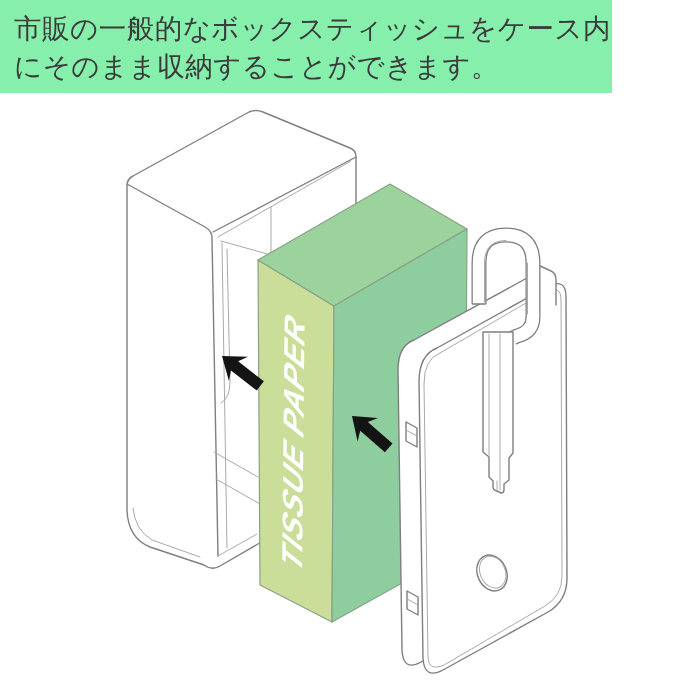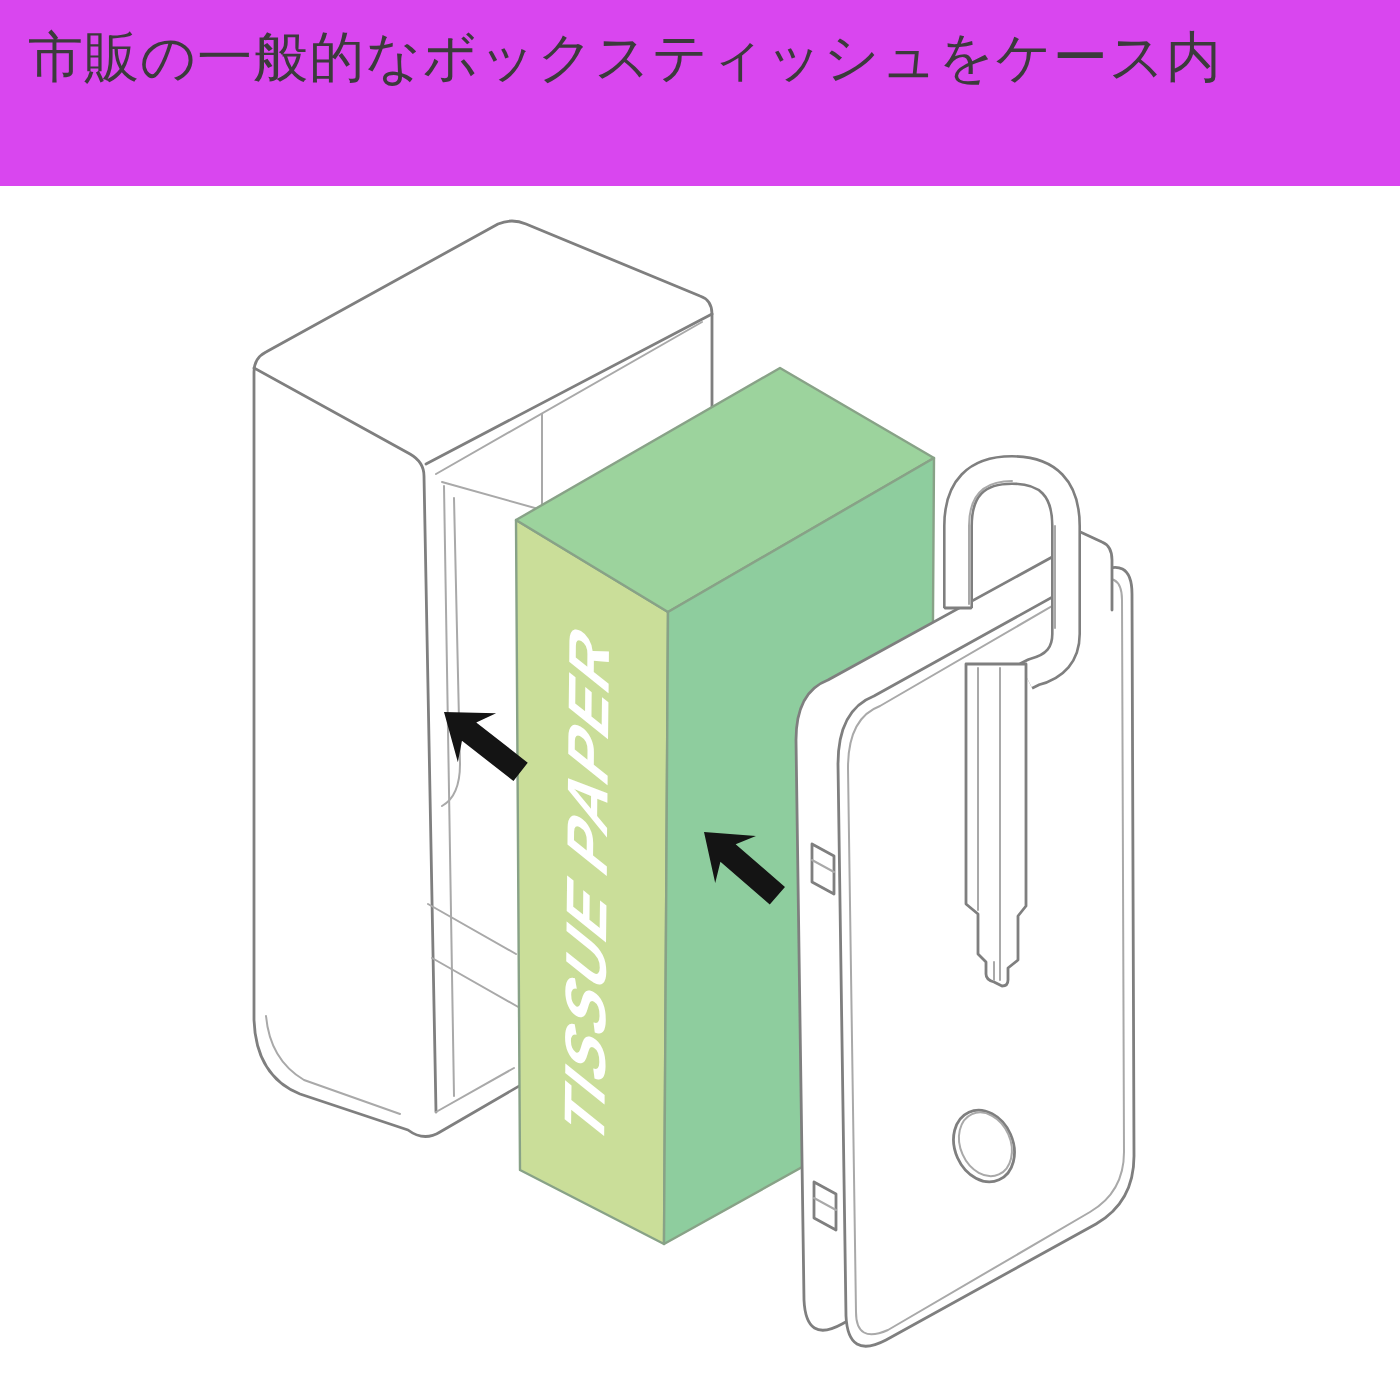--- a/index.html
+++ b/index.html
@@ -1,37 +1,38 @@
 <!DOCTYPE html>
 <html><head>
 <meta charset="utf-8">
 <style>
   html,body{margin:0;padding:0;background:#ffffff;}
   .page{width:700px;height:700px;position:relative;overflow:hidden;background:#ffffff;
         font-family:"Liberation Sans","DejaVu Sans",sans-serif;}
-  .header{box-sizing:border-box;width:700px;height:93px;background:#d946ef;
+  .header{box-sizing:border-box;width:612px;height:93px;background:#86efac;
           padding:10px 14px 0 14px;}
   .header .line{font-size:27.5px;line-height:38px;letter-spacing:0.5px;color:#3b3b3b;
           white-space:nowrap;}
   .art{position:absolute;left:0;top:93px;width:700px;height:607px;}
   svg{display:block;}
   .ln   {stroke:#7f7f7f;stroke-width:1.4;fill:none;stroke-linejoin:round;stroke-linecap:round;}
   .lnf  {stroke:#7f7f7f;stroke-width:1.4;fill:#ffffff;stroke-linejoin:round;}
   .lnlt {stroke:#a9a9a9;stroke-width:1;fill:none;stroke-linejoin:round;stroke-linecap:round;}
   .gln  {stroke:#88a287;stroke-width:1.2;stroke-linejoin:round;}
   .boxlabel{font-family:"Liberation Sans","DejaVu Sans",sans-serif;
             font-weight:bold;font-style:italic;font-size:33px;letter-spacing:1px;}
 </style>
 </head>
 <body>
 
 <div class="page">
 
   <div class="header">
     <div class="line">市販の一般的なボックスティッシュをケース内</div>
+    <div class="line">にそのまま収納することができます。</div>
   </div>
 
   <div class="art">
     <svg width="700" height="607" viewBox="0 93 700 607">
 
       <g>
         <path class="lnf" d="M 127,186 Q 127,179 133,176 L 249,112 Q 256,109 263,112 L 350,148
                  Q 356,150 356,157 L 356,487 L 220,566 Q 212,571 204,565 L 150,547
                  Q 128,538 127,510 Z"></path>
 

